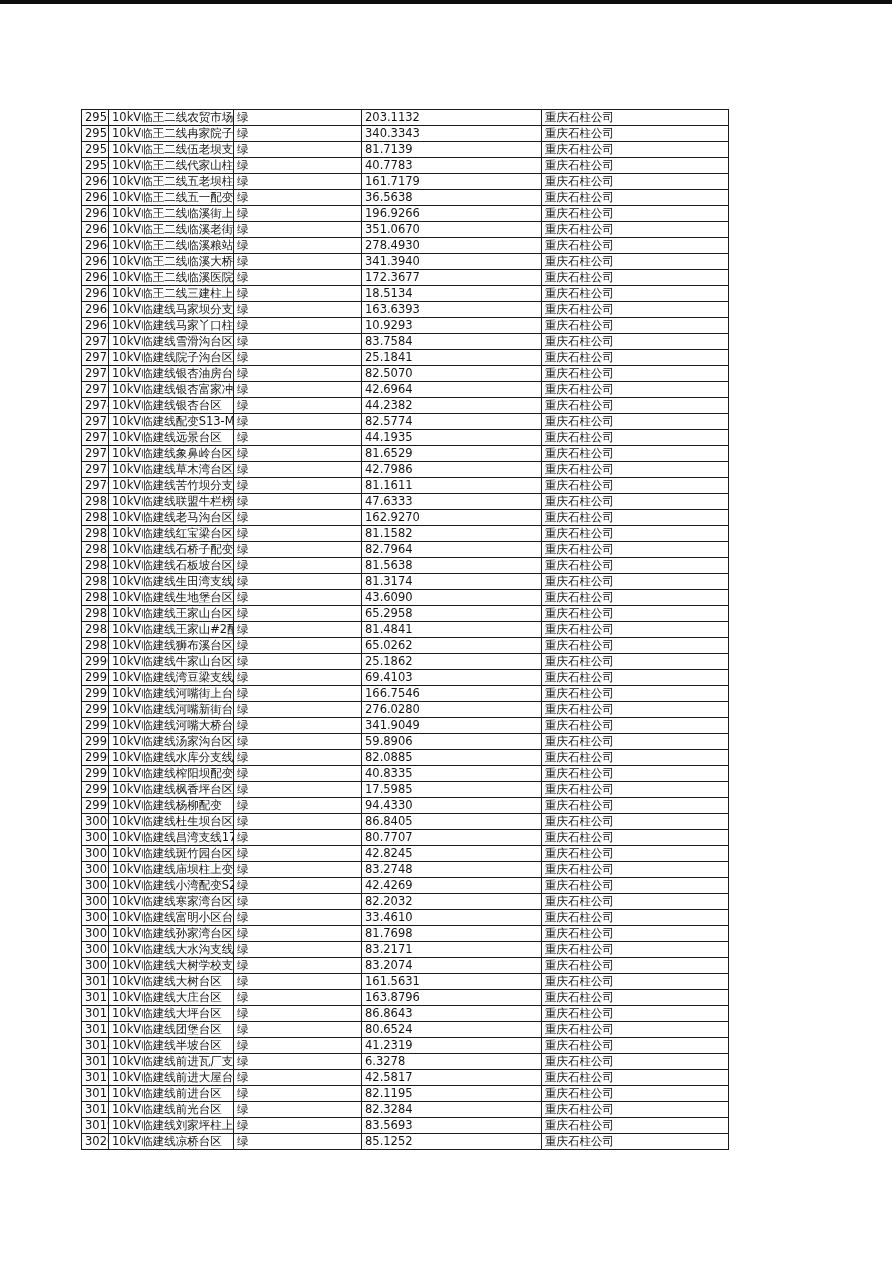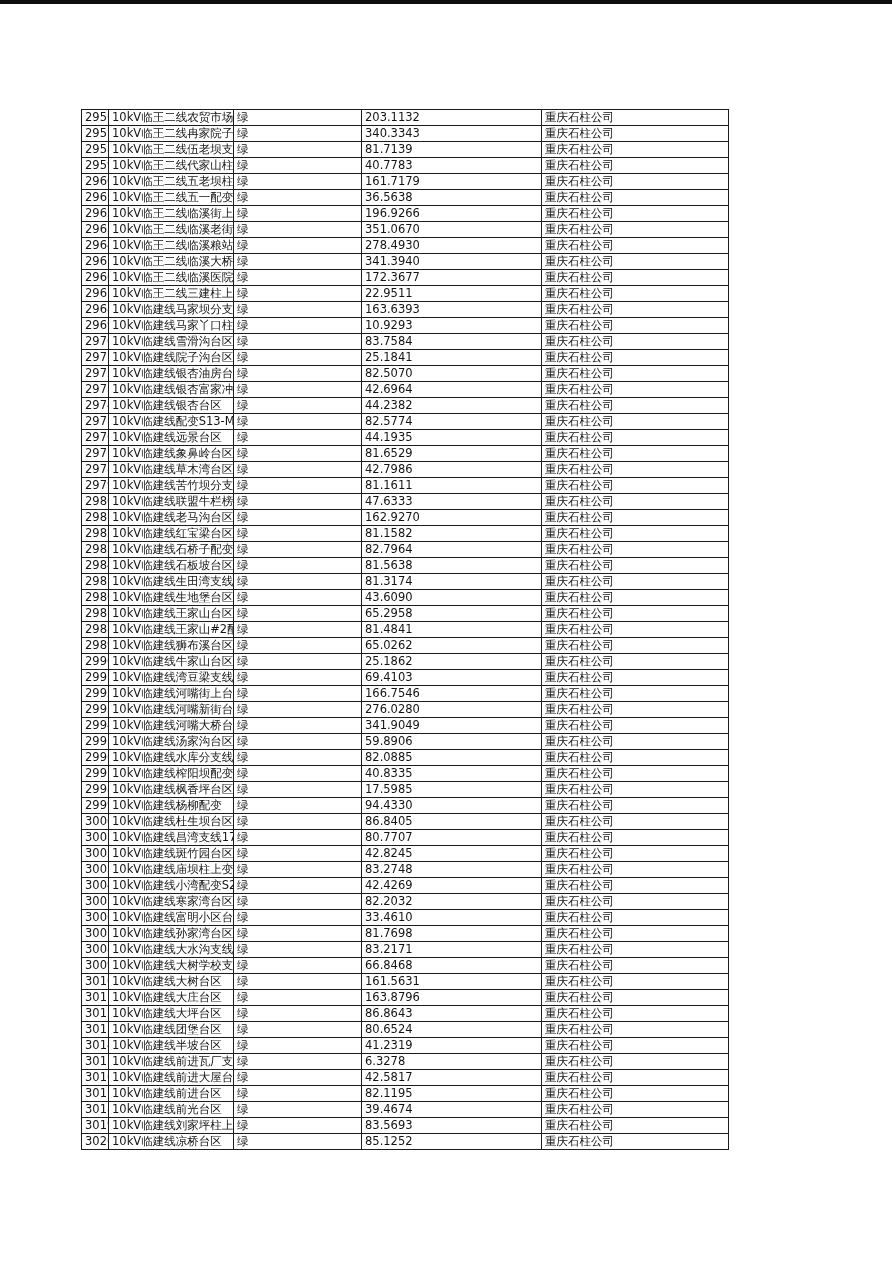--- a/index.html
+++ b/index.html
@@ -139,21 +139,21 @@
         <td class="col-id">2966</td>
         <td class="col-name">10kV临王二线临溪医院柱</td>
         <td class="col-status">绿</td>
         <td class="col-value">172.3677</td>
         <td class="col-company">重庆石柱公司</td>
       </tr>
       <tr>
         <td class="col-id">2967</td>
         <td class="col-name">10kV临王二线三建柱上变</td>
         <td class="col-status">绿</td>
-        <td class="col-value">22.9511</td>
+        <td class="col-value">18.5134</td>
         <td class="col-company">重庆石柱公司</td>
       </tr>
       <tr>
         <td class="col-id">2968</td>
         <td class="col-name">10kV临建线马家坝分支线</td>
         <td class="col-status">绿</td>
         <td class="col-value">163.6393</td>
         <td class="col-company">重庆石柱公司</td>
       </tr>
       <tr>
@@ -433,21 +433,21 @@
         <td class="col-id">3008</td>
         <td class="col-name">10kV临建线大水沟支线08</td>
         <td class="col-status">绿</td>
         <td class="col-value">83.2171</td>
         <td class="col-company">重庆石柱公司</td>
       </tr>
       <tr>
         <td class="col-id">3009</td>
         <td class="col-name">10kV临建线大树学校支线</td>
         <td class="col-status">绿</td>
-        <td class="col-value">66.8468</td>
+        <td class="col-value">83.2074</td>
         <td class="col-company">重庆石柱公司</td>
       </tr>
       <tr>
         <td class="col-id">3010</td>
         <td class="col-name">10kV临建线大树台区</td>
         <td class="col-status">绿</td>
         <td class="col-value">161.5631</td>
         <td class="col-company">重庆石柱公司</td>
       </tr>
       <tr>
@@ -496,21 +496,21 @@
         <td class="col-id">3017</td>
         <td class="col-name">10kV临建线前进台区</td>
         <td class="col-status">绿</td>
         <td class="col-value">82.1195</td>
         <td class="col-company">重庆石柱公司</td>
       </tr>
       <tr>
         <td class="col-id">3018</td>
         <td class="col-name">10kV临建线前光台区</td>
         <td class="col-status">绿</td>
-        <td class="col-value">39.4674</td>
+        <td class="col-value">82.3284</td>
         <td class="col-company">重庆石柱公司</td>
       </tr>
       <tr>
         <td class="col-id">3019</td>
         <td class="col-name">10kV临建线刘家坪柱上公</td>
         <td class="col-status">绿</td>
         <td class="col-value">83.5693</td>
         <td class="col-company">重庆石柱公司</td>
       </tr>
       <tr>

